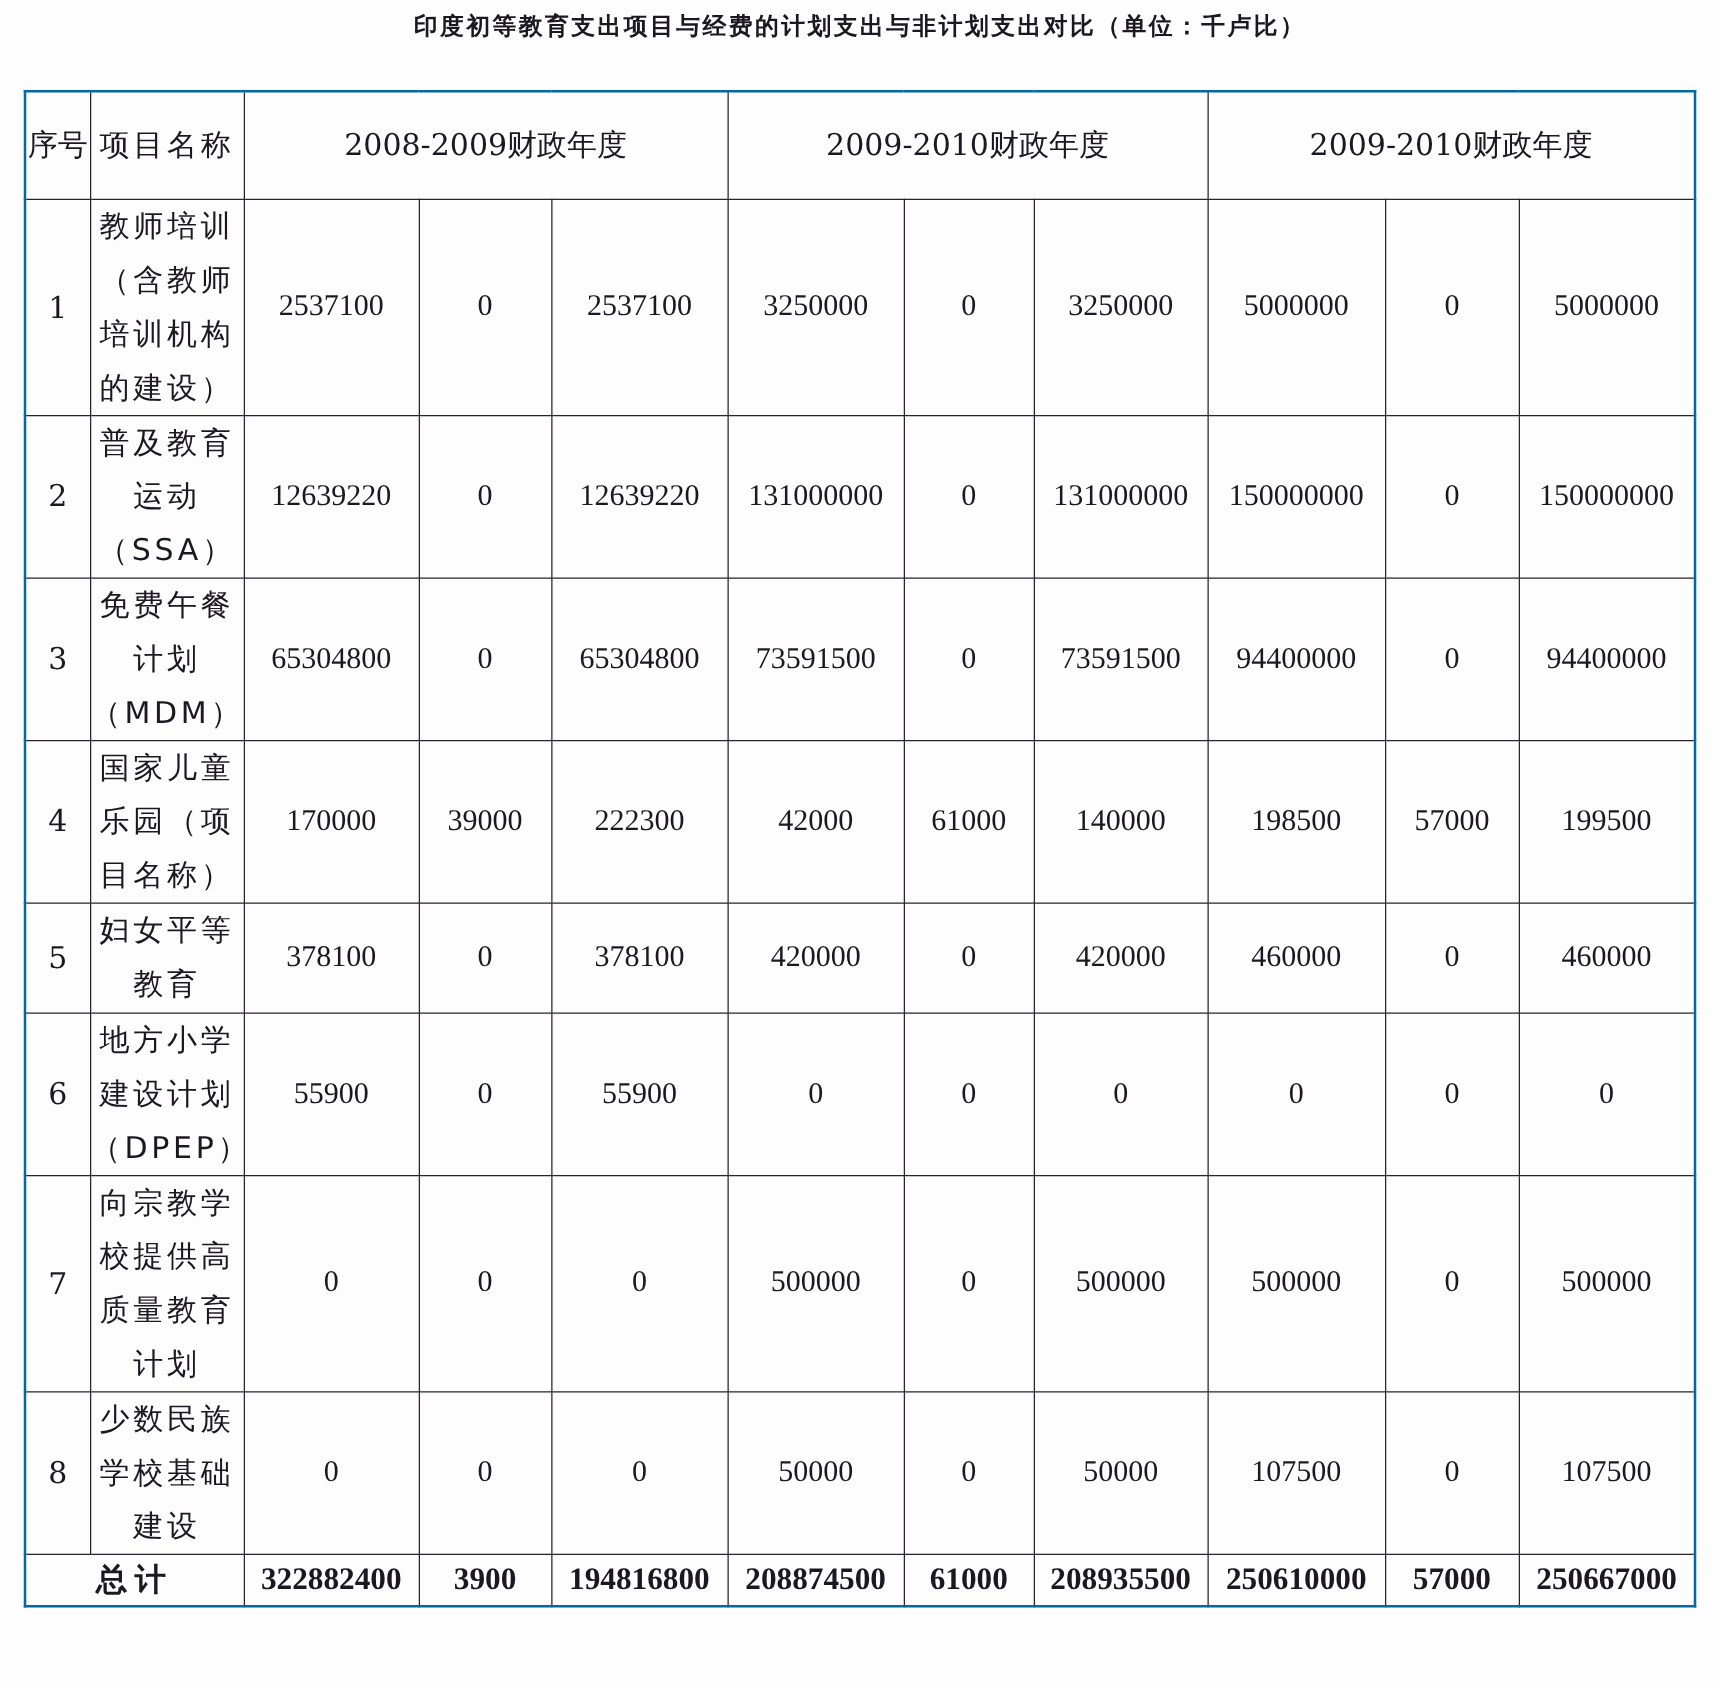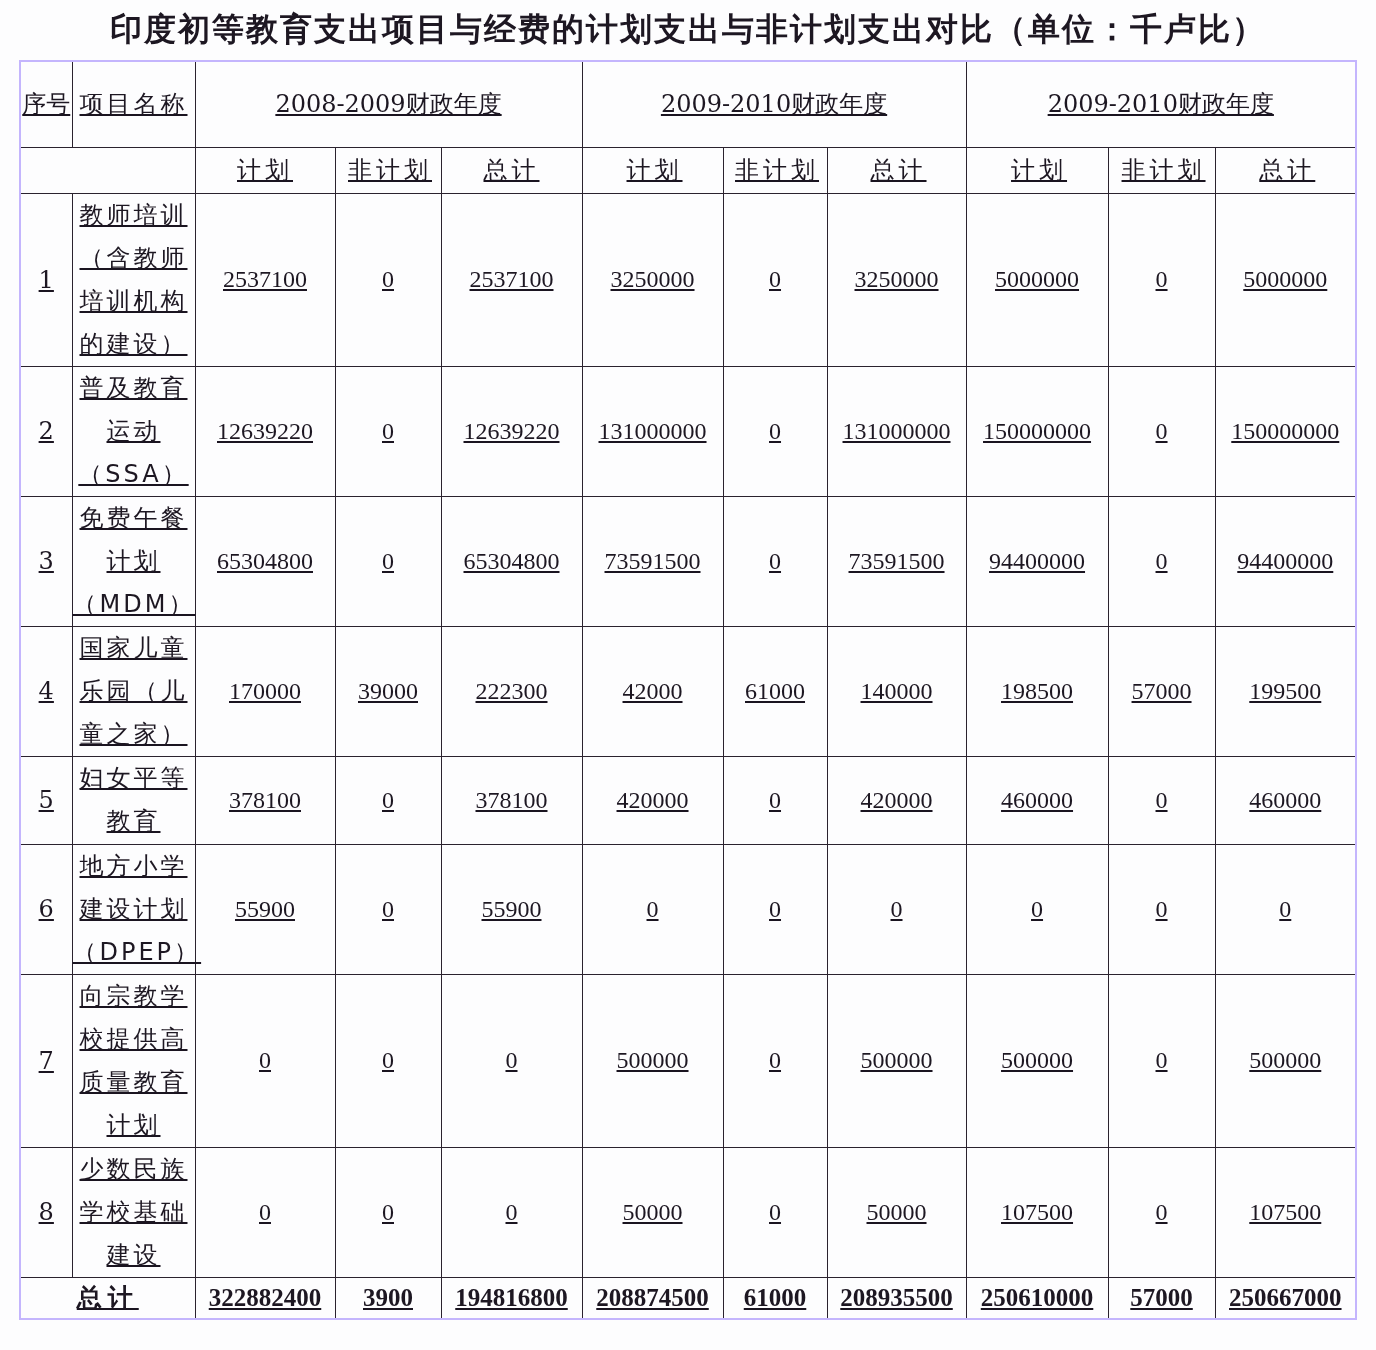--- a/index.html
+++ b/index.html
@@ -2,28 +2,27 @@
 <html><head>
   <meta charset="utf-8">
   <style>
     html, body { margin: 0; padding: 0; background: #fdfdfe; }
     body {
       width: 1376px; height: 1350px; position: relative; overflow: hidden;
       font-family: "DejaVu Serif", "Liberation Serif", serif; color: #1a1420;
     }
     .title {
       position: absolute; left: 0; top: 8px; width: 1376px; text-align: center;
-      font-family: "DejaVu Sans", sans-serif; font-weight: bold; font-size: 32px;
+      font-family: "DejaVu Sans", sans-serif; font-weight: bold; font-size: 19px;
       letter-spacing: 2px; color: #1d1722;
     }
     table.main {
-      position: absolute; left: 19px; top: 60px; width: 1336px;
+      position: absolute; left: 19px; top: 72px; width: 1336px;
       border-collapse: collapse; table-layout: fixed;
-      border: 2px solid #c4b5fd;
-      text-decoration: underline;
+      border: 2px solid #0369a1;
     }
     table.main td {
       border: 1.6px solid #2a222e; padding: 0; vertical-align: middle;
       text-align: center; font-size: 24px; color: #1d1722;
     }
     td.seq { text-align: left; vertical-align: top; padding: 14px 0 0 4px; font-size: 24px; }
     td.seq-hdr { vertical-align: top; font-family: "DejaVu Sans", sans-serif; padding-top: 12px; line-height: 42px; }
     td.name-hdr { vertical-align: top; text-align: left; padding: 10px 0 0 8px; font-family: "DejaVu Sans", sans-serif; letter-spacing: 3px; }
     td.year { vertical-align: top; padding-top: 12px; font-size: 25px; }
     td.sub { text-align: left; padding-left: 28px; font-family: "DejaVu Sans", sans-serif; letter-spacing: 4px; }
@@ -56,32 +55,20 @@
       <col style="width:141px">
   </colgroup>
   <tbody>
       <tr style="height:86px">
     <td class="seq-hdr">序号</td>
     <td class="name-hdr">项目名称</td>
     <td colspan="3" class="year">2008-2009财政年度</td>
     <td colspan="3" class="year">2009-2010财政年度</td>
     <td colspan="3" class="year">2009-2010财政年度</td>
   </tr>
-  <tr style="height:46px">
-    <td colspan="2"></td>
-    <td class="sub">计划</td>
-    <td class="sub alt">非计划</td>
-    <td class="sub">总计</td>
-    <td class="sub alt">计划</td>
-    <td class="sub alt">非计划</td>
-    <td class="sub alt">总计</td>
-    <td class="sub alt">计划</td>
-    <td class="sub alt">非计划</td>
-    <td class="sub alt">总计</td>
-  </tr>
   </tbody>
     <tbody id="body-rows">
       <tr style="height: 172px;">
         <td class="seq">1</td>
         <td class="name">教师培训（含教师培训机构的建设）</td>
         <td class="num">2537100</td>
         <td class="num">0</td>
         <td class="num">2537100</td>
         <td class="num">3250000</td>
         <td class="num">0</td>
@@ -111,21 +98,21 @@
         <td class="num">65304800</td>
         <td class="num">73591500</td>
         <td class="num">0</td>
         <td class="num">73591500</td>
         <td class="num">94400000</td>
         <td class="num">0</td>
         <td class="num">94400000</td>
       </tr>
       <tr style="height: 130px;">
         <td class="seq">4</td>
-        <td class="name">国家儿童乐园（儿童之家）</td>
+        <td class="name">国家儿童乐园（项目名称）</td>
         <td class="num">170000</td>
         <td class="num">39000</td>
         <td class="num">222300</td>
         <td class="num">42000</td>
         <td class="num">61000</td>
         <td class="num">140000</td>
         <td class="num">198500</td>
         <td class="num">57000</td>
         <td class="num">199500</td>
       </tr>

